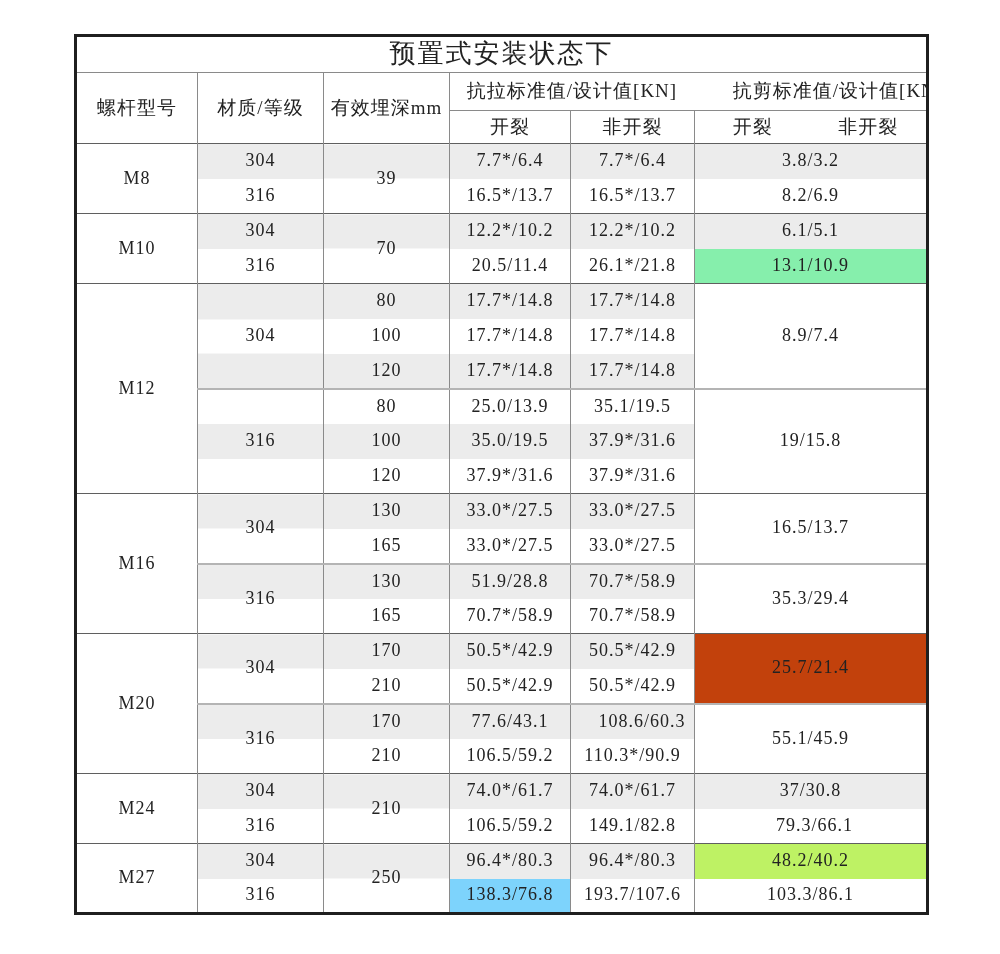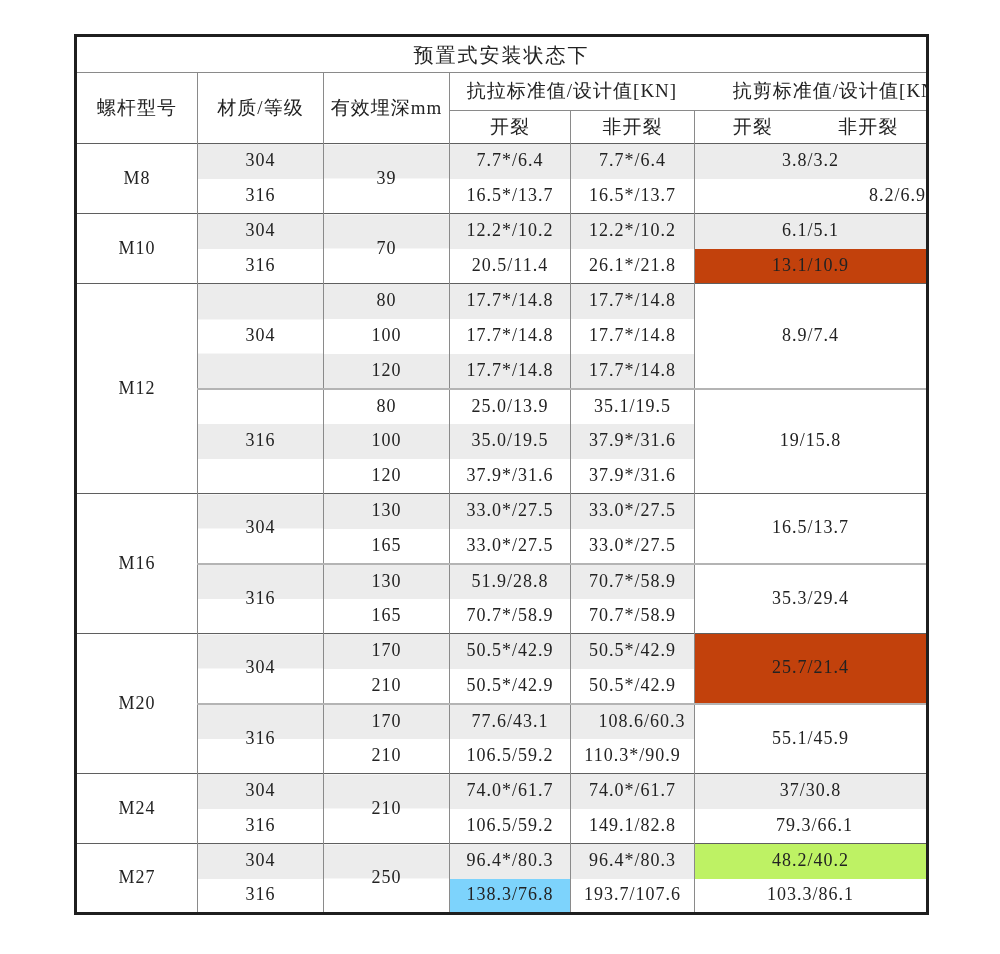--- a/index.html
+++ b/index.html
@@ -20,21 +20,21 @@
     width:852px;table-layout:fixed;border-collapse:collapse;
     border:3px solid var(--outer);
     background:#ffffff;
   }
   td{
     padding:0;margin:0;text-align:center;vertical-align:middle;
     font-size:18px;color:#222;letter-spacing:1px;line-height:1.1;
     overflow:hidden;white-space:nowrap;
   }
   tr.title-row{height:37px;}
-  tr.title-row td{border-bottom:1px solid var(--line);font-size:20px;letter-spacing:2px;}
+  tr.title-row td{border-bottom:1px solid var(--line);font-size:26px;letter-spacing:2px;}
   tr.h1{height:38px;}
   tr.h2{height:33px;}
   tr.h1 td,tr.h2 td{font-size:19px;}
   td.hsplit{border-bottom:1px solid var(--line);}
   .split2{display:flex;width:100%;gap:28px;}
   .split2 .g1{flex:0 0 51.25%;text-align:center;}
   .split2 .g2{flex:0 0 48.75%;text-align:center;}
   .splitEq{display:flex;width:100%;}
   .splitEq span{flex:0 0 50%;text-align:center;}
   .bl{border-left:1px solid var(--line);}
@@ -88,35 +88,35 @@
           <td class="bl" rowspan="1" style="background: rgb(236, 236, 236);">304</td>
           <td class="bl" rowspan="2" style="background: linear-gradient(rgb(236, 236, 236) 0%, rgb(236, 236, 236) 50%, rgb(255, 255, 255) 50%, rgb(255, 255, 255) 100%);">39</td>
           <td class="bl" style="background: rgb(236, 236, 236);">7.7*/6.4</td>
           <td class="bl" style="background: rgb(236, 236, 236);">7.7*/6.4</td>
           <td class="bl" rowspan="1" style="background: rgb(236, 236, 236);">3.8/3.2</td>
         </tr>
         <tr>
           <td class="bl" rowspan="1" style="background: rgb(255, 255, 255);">316</td>
           <td class="bl" style="background: rgb(255, 255, 255);">16.5*/13.7</td>
           <td class="bl" style="background: rgb(255, 255, 255);">16.5*/13.7</td>
-          <td class="bl" rowspan="1" style="background: rgb(255, 255, 255); text-align: right;">8.2/6.9</td>
+          <td class="bl" rowspan="1" style="background: rgb(255, 255, 255);">8.2/6.9</td>
         </tr>
         <tr class="group-start">
           <td rowspan="2" class="c-model">M10</td>
           <td class="bl" rowspan="1" style="background: rgb(236, 236, 236);">304</td>
           <td class="bl" rowspan="2" style="background: linear-gradient(rgb(236, 236, 236) 0%, rgb(236, 236, 236) 50%, rgb(255, 255, 255) 50%, rgb(255, 255, 255) 100%);">70</td>
           <td class="bl" style="background: rgb(236, 236, 236);">12.2*/10.2</td>
           <td class="bl" style="background: rgb(236, 236, 236);">12.2*/10.2</td>
           <td class="bl" rowspan="1" style="background: rgb(236, 236, 236);">6.1/5.1</td>
         </tr>
         <tr>
           <td class="bl" rowspan="1" style="background: rgb(255, 255, 255);">316</td>
           <td class="bl" style="background: rgb(255, 255, 255);">20.5/11.4</td>
           <td class="bl" style="background: rgb(255, 255, 255);">26.1*/21.8</td>
-          <td class="bl" rowspan="1" style="background: #c2410c; margin-left: 12px;">13.1/10.9</td>
+          <td class="bl" rowspan="1" style="background: #86efac; margin-left: 12px;">13.1/10.9</td>
         </tr>
         <tr class="group-start">
           <td rowspan="6" class="c-model">M12</td>
           <td class="bl" rowspan="3" style="background: linear-gradient(rgb(236, 236, 236) 0%, rgb(236, 236, 236) 33.33%, rgb(255, 255, 255) 33.33%, rgb(255, 255, 255) 66.67%, rgb(236, 236, 236) 66.67%, rgb(236, 236, 236) 100%);">304</td>
           <td class="bl" rowspan="1" style="background: rgb(236, 236, 236);">80</td>
           <td class="bl" style="background: rgb(236, 236, 236);">17.7*/14.8</td>
           <td class="bl" style="background: rgb(236, 236, 236);">17.7*/14.8</td>
           <td class="bl" rowspan="3" style="background: rgb(255, 255, 255);">8.9/7.4</td>
         </tr>
         <tr>

